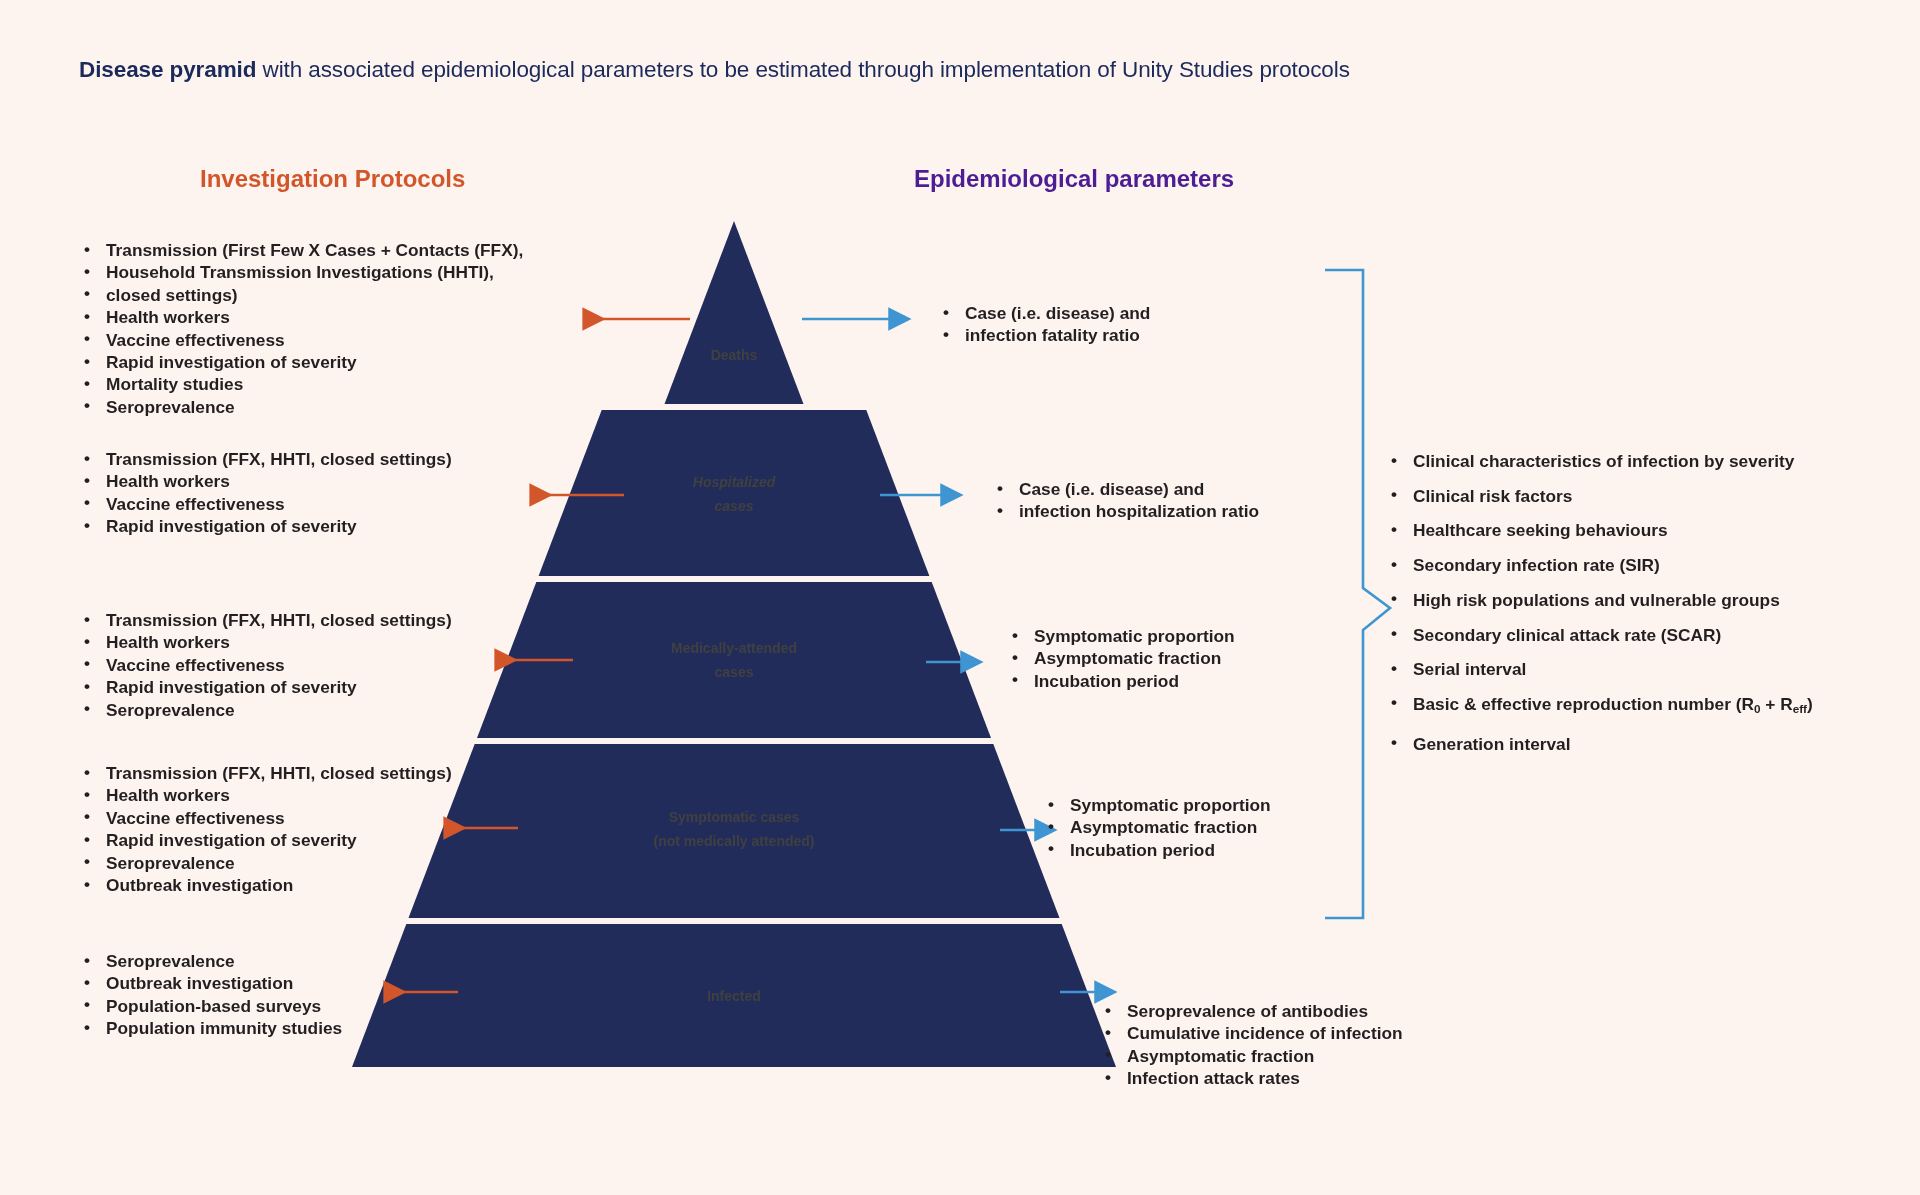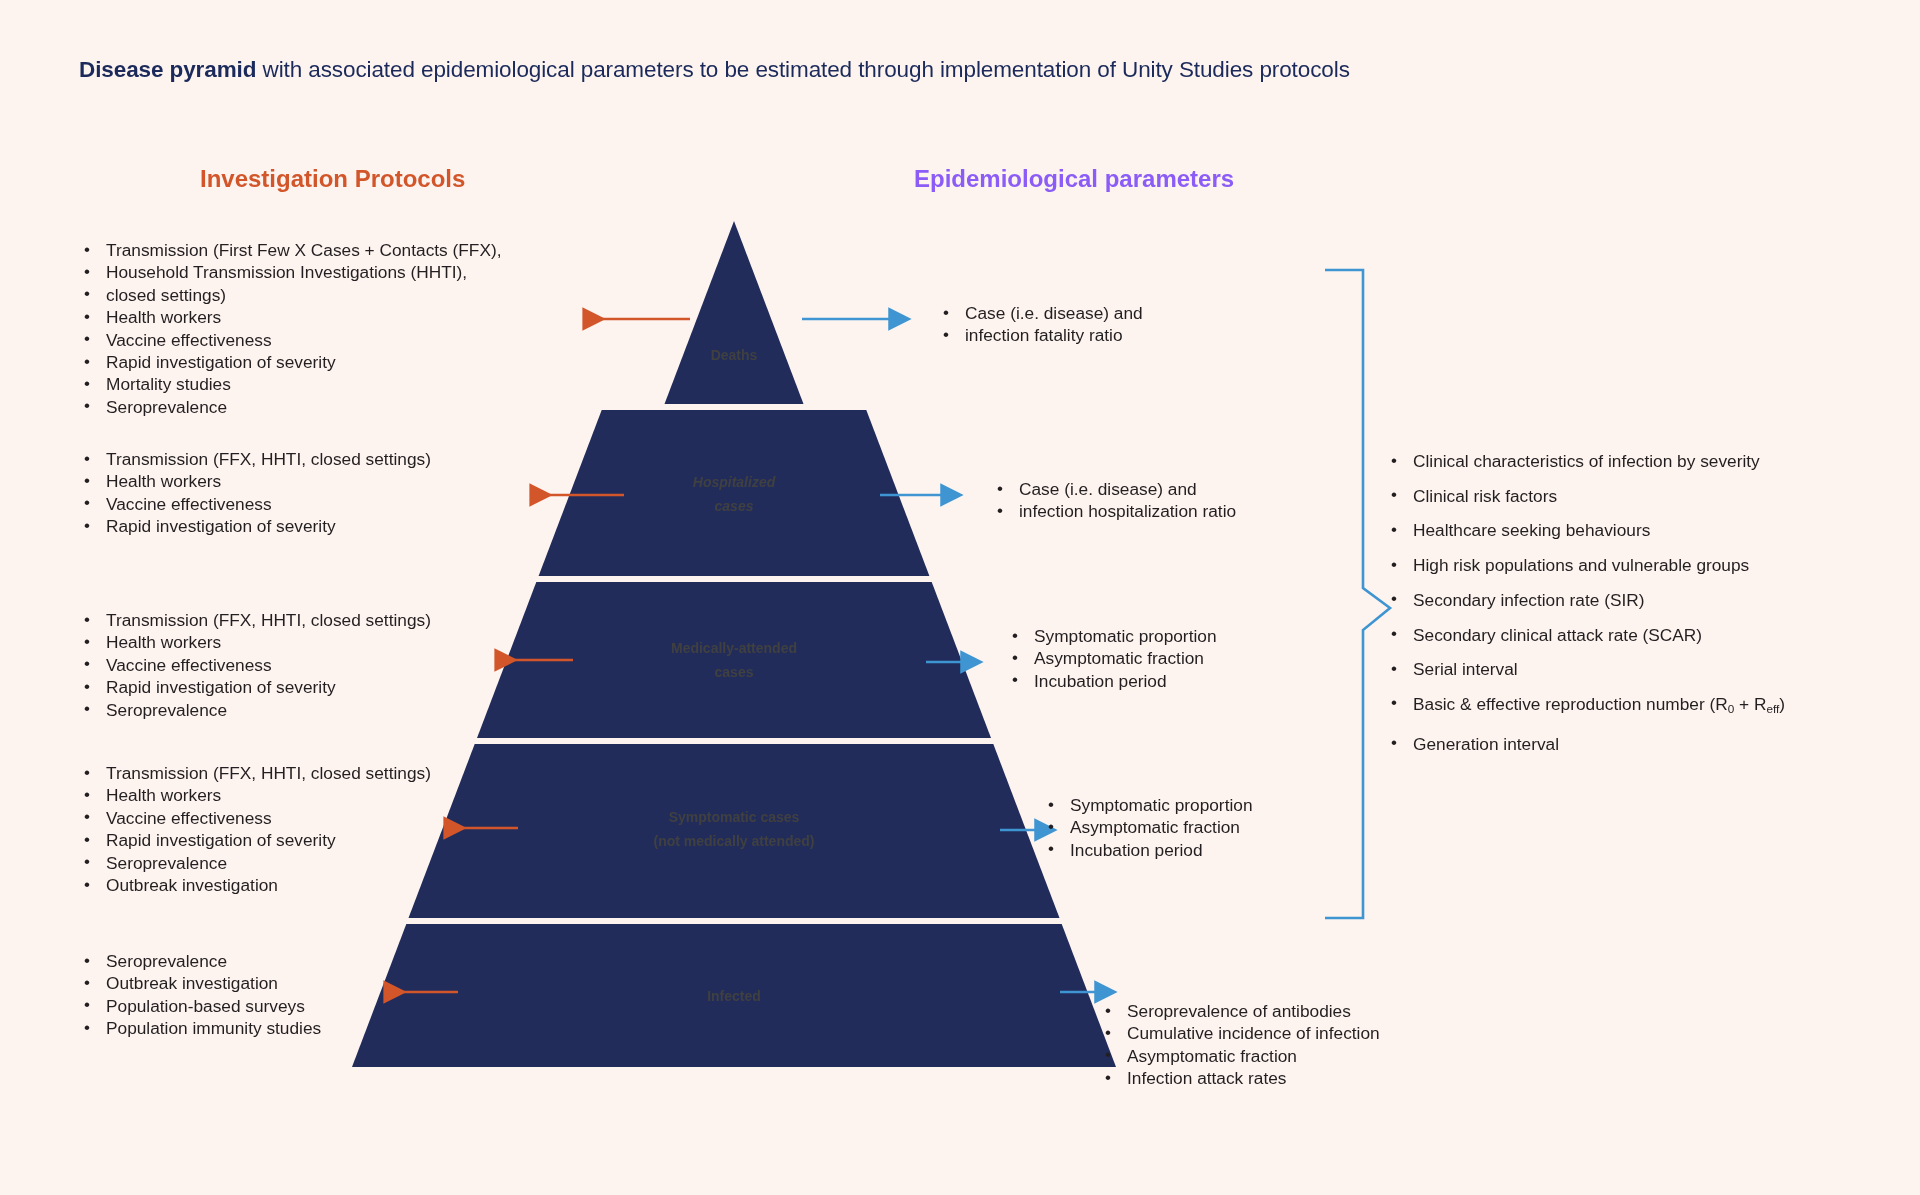--- a/index.html
+++ b/index.html
@@ -21,31 +21,32 @@
     letter-spacing:-0.1px;
     white-space:nowrap;
   }
   .title .rest{color:#1b2a5a;font-weight:bold;}
 
   
   .col-head{
     position:absolute;font-size:24px;font-weight:bold;white-space:nowrap;
   }
   .col-head.left{left:200px;top:165px;color:#d2562a;}
-  .col-head.mid{left:914px;top:165px;color:#8b5cf6;text-align:center;}
+  .col-head.mid{left:914px;top:165px;color:#4c1d95;text-align:center;}
 
   
   .blk{position:absolute;}
   ul.bl{list-style:none;margin:0;padding:0;}
   ul.bl li{
     position:relative;
     padding-left:27px;
     font-size:17.3px;
     line-height:22.4px;
     color:#231f20;
+    font-weight:bold;
   }
   ul.bl li::before{
     content:"\2022";
     position:absolute;left:5px;top:-0.5px;
     font-size:17px;color:#231f20;
   }
   ul.bl.sp li{margin-bottom:12.3px;}
 
   
   svg.overlay{position:absolute;left:0;top:0;width:1920px;height:1195px;}
@@ -215,22 +216,22 @@
       <li>Asymptomatic fraction</li>
       <li>Infection attack rates</li>
     </ul>
   </div>
 
   <div class="blk" style="left:1386px;top:450px;width:520px;">
     <ul class="bl sp">
       <li>Clinical characteristics of infection by severity</li>
       <li>Clinical risk factors</li>
       <li>Healthcare seeking behaviours</li>
+      <li>Secondary infection rate (SIR)</li>
       <li>High risk populations and vulnerable groups</li>
-      <li>Secondary infection rate (SIR)</li>
       <li>Secondary clinical attack rate (SCAR)</li>
       <li>Serial interval</li>
       <li>Basic &amp; effective reproduction number (R<span class="sub">0</span> + R<span class="sub">eff</span>)</li>
       <li>Generation interval</li>
     </ul>
   </div>
 
 </div>
 
 </body></html>

